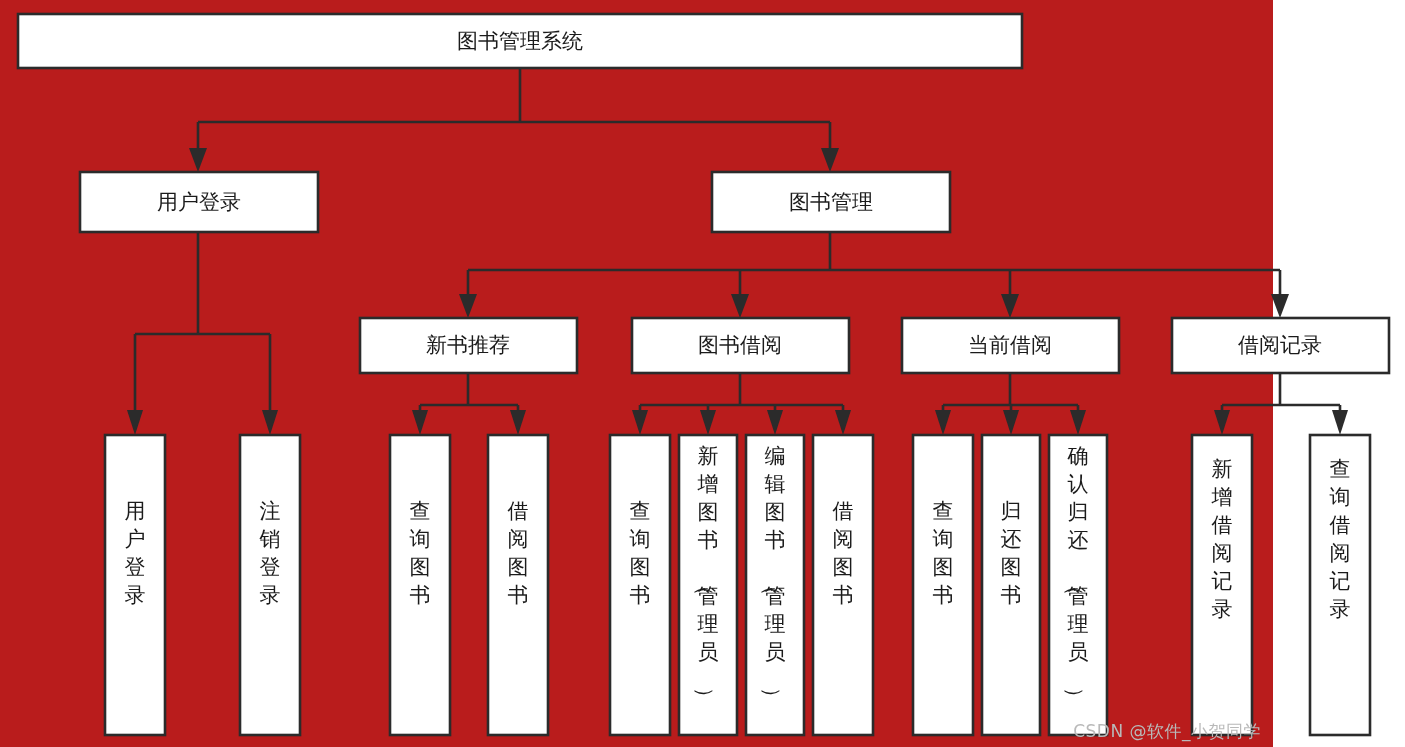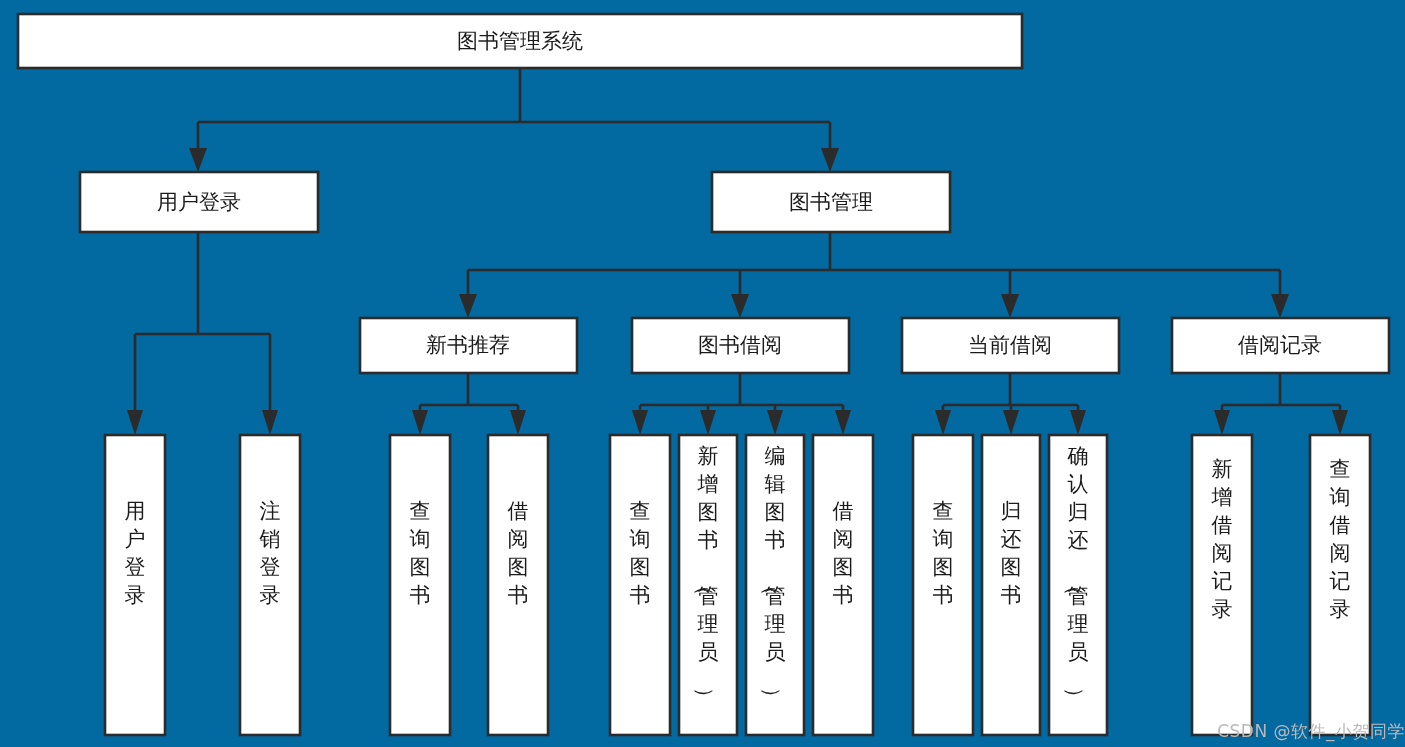--- a/index.html
+++ b/index.html
@@ -8,23 +8,23 @@
     background: #ffffff;
   }
   body {
     width: 1405px;
     height: 747px;
     font-family: "DejaVu Sans", "Liberation Sans", sans-serif;
     overflow: hidden;
   }
   #diagram-root {
     position: relative;
-    width: 1405px;
+    width: 1273px;
     height: 747px;
-    background: #0369a1;
+    background: #b91c1c;
   }
   svg.tree-canvas {
     position: absolute;
     top: 0;
     left: 0;
     width: 1405px;
     height: 747px;
     display: block;
   }
   .node-box {
@@ -50,21 +50,21 @@
     stroke-width: 2.6;
     fill: none;
     stroke-linecap: butt;
   }
   .arrow-head {
     fill: #2b2b2b;
     stroke: none;
   }
   .watermark {
     position: absolute;
-    right: 0;
+    right: 12px;
     bottom: 4px;
     color: #b9b9b9;
     font-size: 17px;
     font-family: "DejaVu Sans", "Liberation Sans", sans-serif;
     letter-spacing: 0.5px;
     white-space: nowrap;
     pointer-events: none;
   }
 </style>
 </head>

